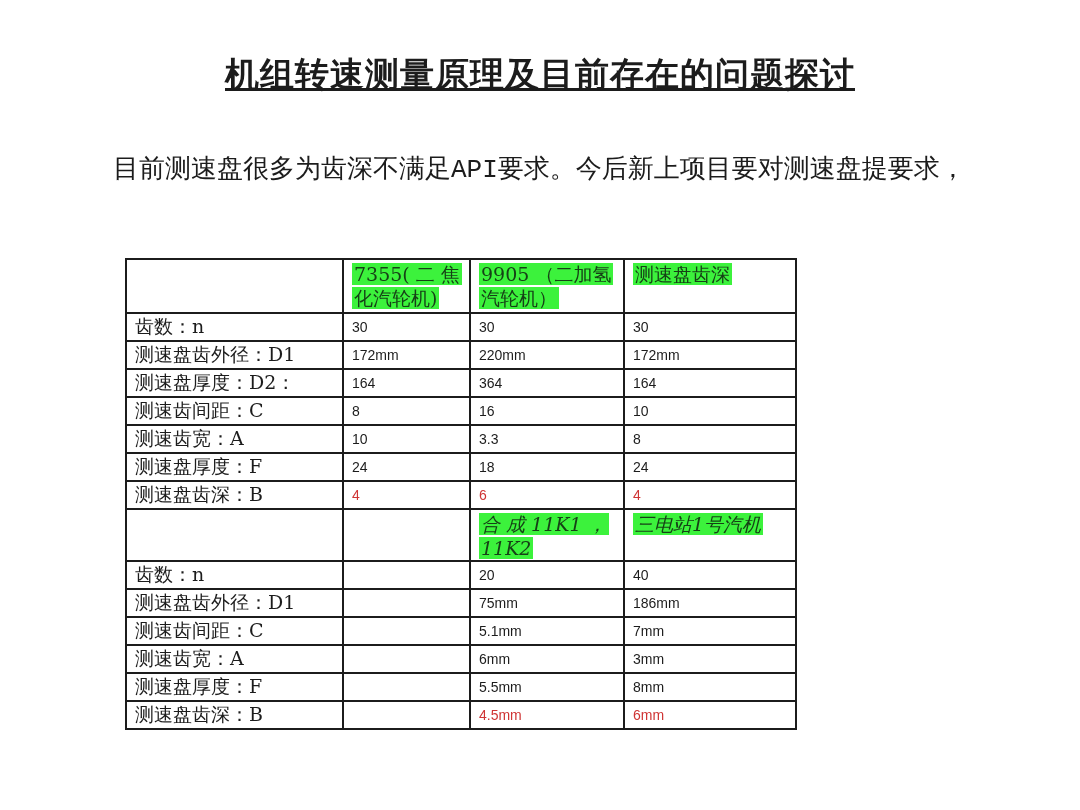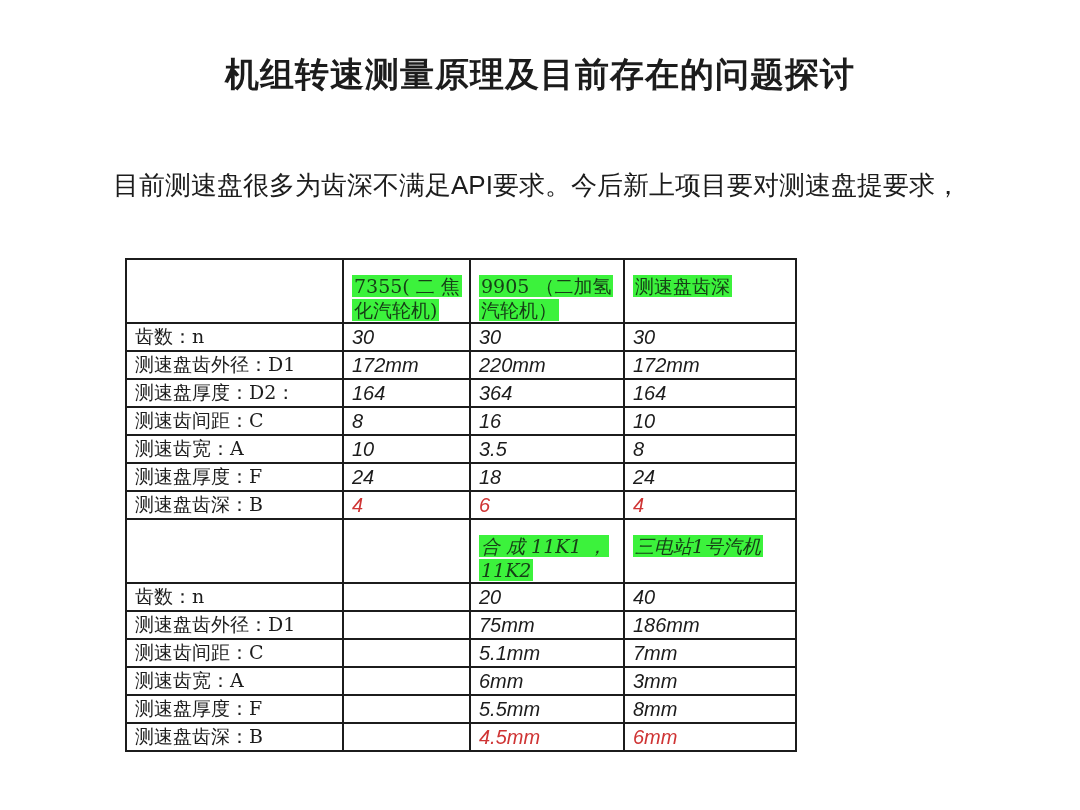--- a/index.html
+++ b/index.html
@@ -22,31 +22,31 @@
     position: absolute;
     left: 0;
     top: 52px;
     width: 1080px;
     text-align: center;
     font-family: "DejaVu Serif", "Liberation Serif", serif;
     font-size: 34px;
     font-weight: 600;
     letter-spacing: 1px;
     color: var(--text);
+    text-decoration: underline;
   }
   .paragraph {
     position: absolute;
     left: 113px;
     top: 152px;
     width: 880px;
-    font-family: Liberation Sans, sans-serif;
+    font-family: Liberation Mono, monospace;
     font-size: 26px;
     line-height: 37px;
     color: var(--text);
-    margin-top: 15px;
   }
   table.spec {
     position: absolute;
     left: 125px;
     top: 258px;
     width: 670px;
     border-collapse: collapse;
     table-layout: fixed;
     font-family: "DejaVu Serif", "Liberation Serif", serif;
     font-size: 19px;
@@ -59,31 +59,30 @@
   table.spec td {
     border: 2px solid var(--border);
     padding: 0 6px 0 8px;
     vertical-align: middle;
     overflow: hidden;
     white-space: nowrap;
   }
   tr.datarow { height: 25px; }
   tr.headrow1 { height: 54px; }
   tr.headrow2 { height: 50px; font-style: italic; }
-  tr.headrow1 td, tr.headrow2 td { vertical-align: top; padding-top: 14px; margin-top: 17px; }
+  tr.headrow1 td, tr.headrow2 td { vertical-align: top; padding-top: 2px; margin-top: 17px; }
   .hl-line { line-height: 24px; }
   .hl {
     background: var(--highlight_green);
     color: #164016;
     padding: 0 2px;
   }
   td.val {
     font-family: "Liberation Sans", sans-serif;
-    font-size: 20px;
-    font-style: italic;
+    font-size: 14px;
   }
   td.red { color: var(--red_text); }
 </style>
 </head>
 <body>
 
 <div class="slide">
 
   <div class="title">机组转速测量原理及目前存在的问题探讨</div>
 
@@ -135,21 +134,21 @@
     </tr>
     <tr class="datarow">
       <td>测速齿间距：C</td>
       <td class="val">8</td>
       <td class="val">16</td>
       <td class="val">10</td>
     </tr>
     <tr class="datarow">
       <td>测速齿宽：A</td>
       <td class="val">10</td>
-      <td class="val">3.5</td>
+      <td class="val">3.3</td>
       <td class="val">8</td>
     </tr>
     <tr class="datarow">
       <td>测速盘厚度：F</td>
       <td class="val">24</td>
       <td class="val">18</td>
       <td class="val">24</td>
     </tr>
     <tr class="datarow">
       <td>测速盘齿深：B</td>

